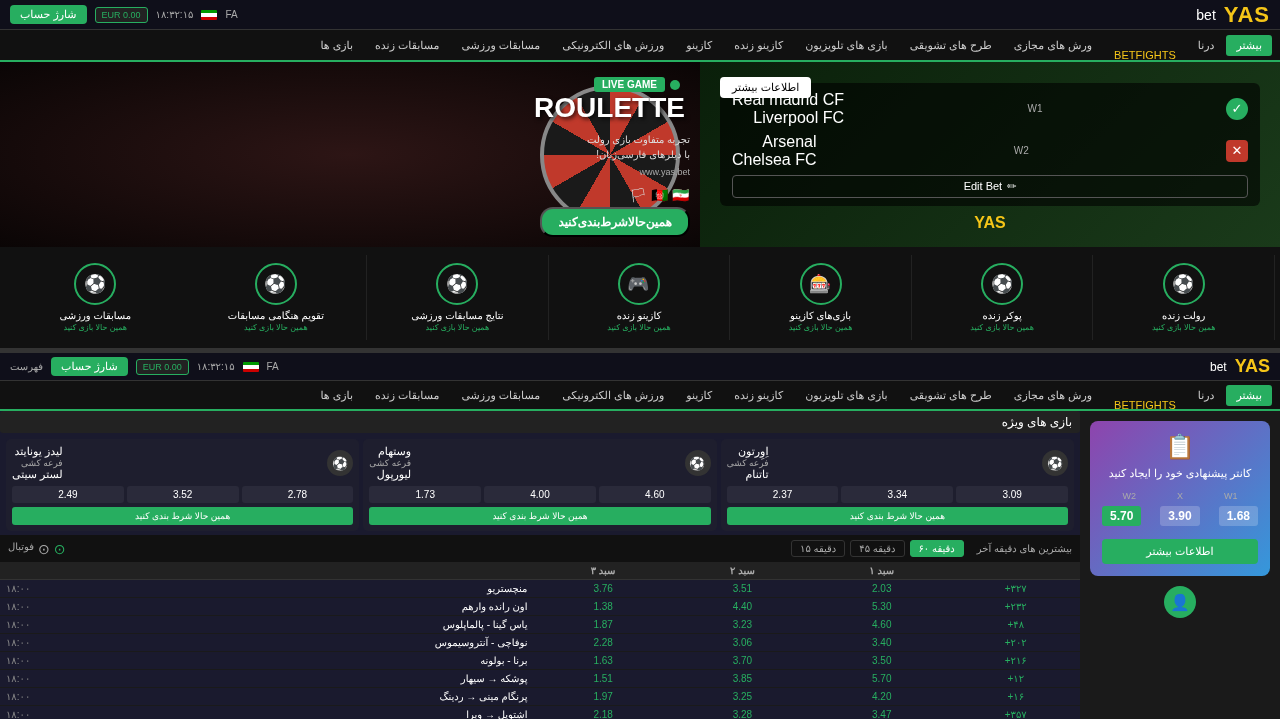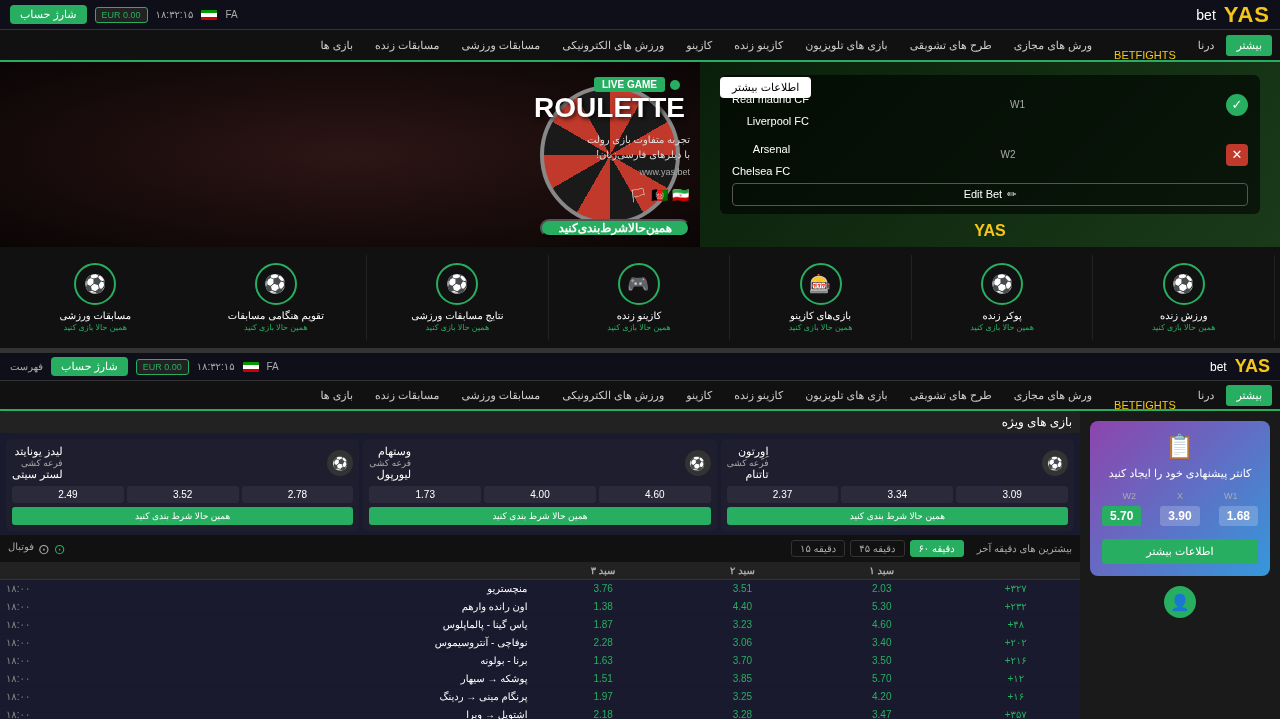--- a/index.html
+++ b/index.html
@@ -141,21 +141,21 @@
     }
     .bet-row {
       display: flex;
       align-items: center;
       justify-content: space-between;
       margin-bottom: 6px;
     }
     .bet-teams {
       text-align: right;
     }
-    .bet-teams .team { color: #fff; font-size: 11px; margin-top: 10px; }
+    .bet-teams .team { color: #fff; font-size: 16px; }
     .bet-label { color: #aaa; font-size: 10px; margin: 0 8px; }
     .bet-check {
       background: #27ae60;
       color: #fff;
       border: none;
       border-radius: 50%;
       width: 22px;
       height: 22px;
       font-size: 13px;
       cursor: pointer;
@@ -256,21 +256,21 @@
       background: conic-gradient(#c0392b 0deg 30deg, #1a1a1a 30deg 60deg, #c0392b 60deg 90deg, #1a1a1a 90deg 120deg, #c0392b 120deg 150deg, #1a1a1a 150deg 180deg, #c0392b 180deg 210deg, #1a1a1a 210deg 240deg, #c0392b 240deg 270deg, #1a1a1a 270deg 300deg, #c0392b 300deg 330deg, #1a1a1a 330deg 360deg);
       border: 4px solid #888;
       margin-left: 20px;
     }
     .bet-now-banner {
       position: absolute;
       bottom: 10px;
       right: 10px;
       background: #27ae60;
       color: #fff;
-      padding: 0 16px;
+      padding: 6px 16px;
       border-radius: 13px;
       font-size: 12px;
       font-weight: bold;
       cursor: pointer;
     }
 
     
     .game-icons-row {
       display: flex;
       background: #111;
@@ -543,21 +543,21 @@
           <span style="font-size:14px;">🏳</span>
         </div>
       </div>
       <button class="bet-now-banner">همین‌حالاشرط‌بندی‌کنید</button>
     </div>
   </div>
 
   <div class="game-icons-row">
     <div class="game-icon-item">
       <div class="game-icon-circle">⚽</div>
-      <div class="game-icon-label">ورزش زنده</div>
+      <div class="game-icon-label">رولت زنده</div>
       <div class="game-icon-sub">همین حالا بازی کنید</div>
     </div>
     <div class="game-icon-item">
       <div class="game-icon-circle">⚽</div>
       <div class="game-icon-label">پوکر زنده</div>
       <div class="game-icon-sub">همین حالا بازی کنید</div>
     </div>
     <div class="game-icon-item">
       <div class="game-icon-circle">🎰</div>
       <div class="game-icon-label">بازی‌های کازینو</div>

